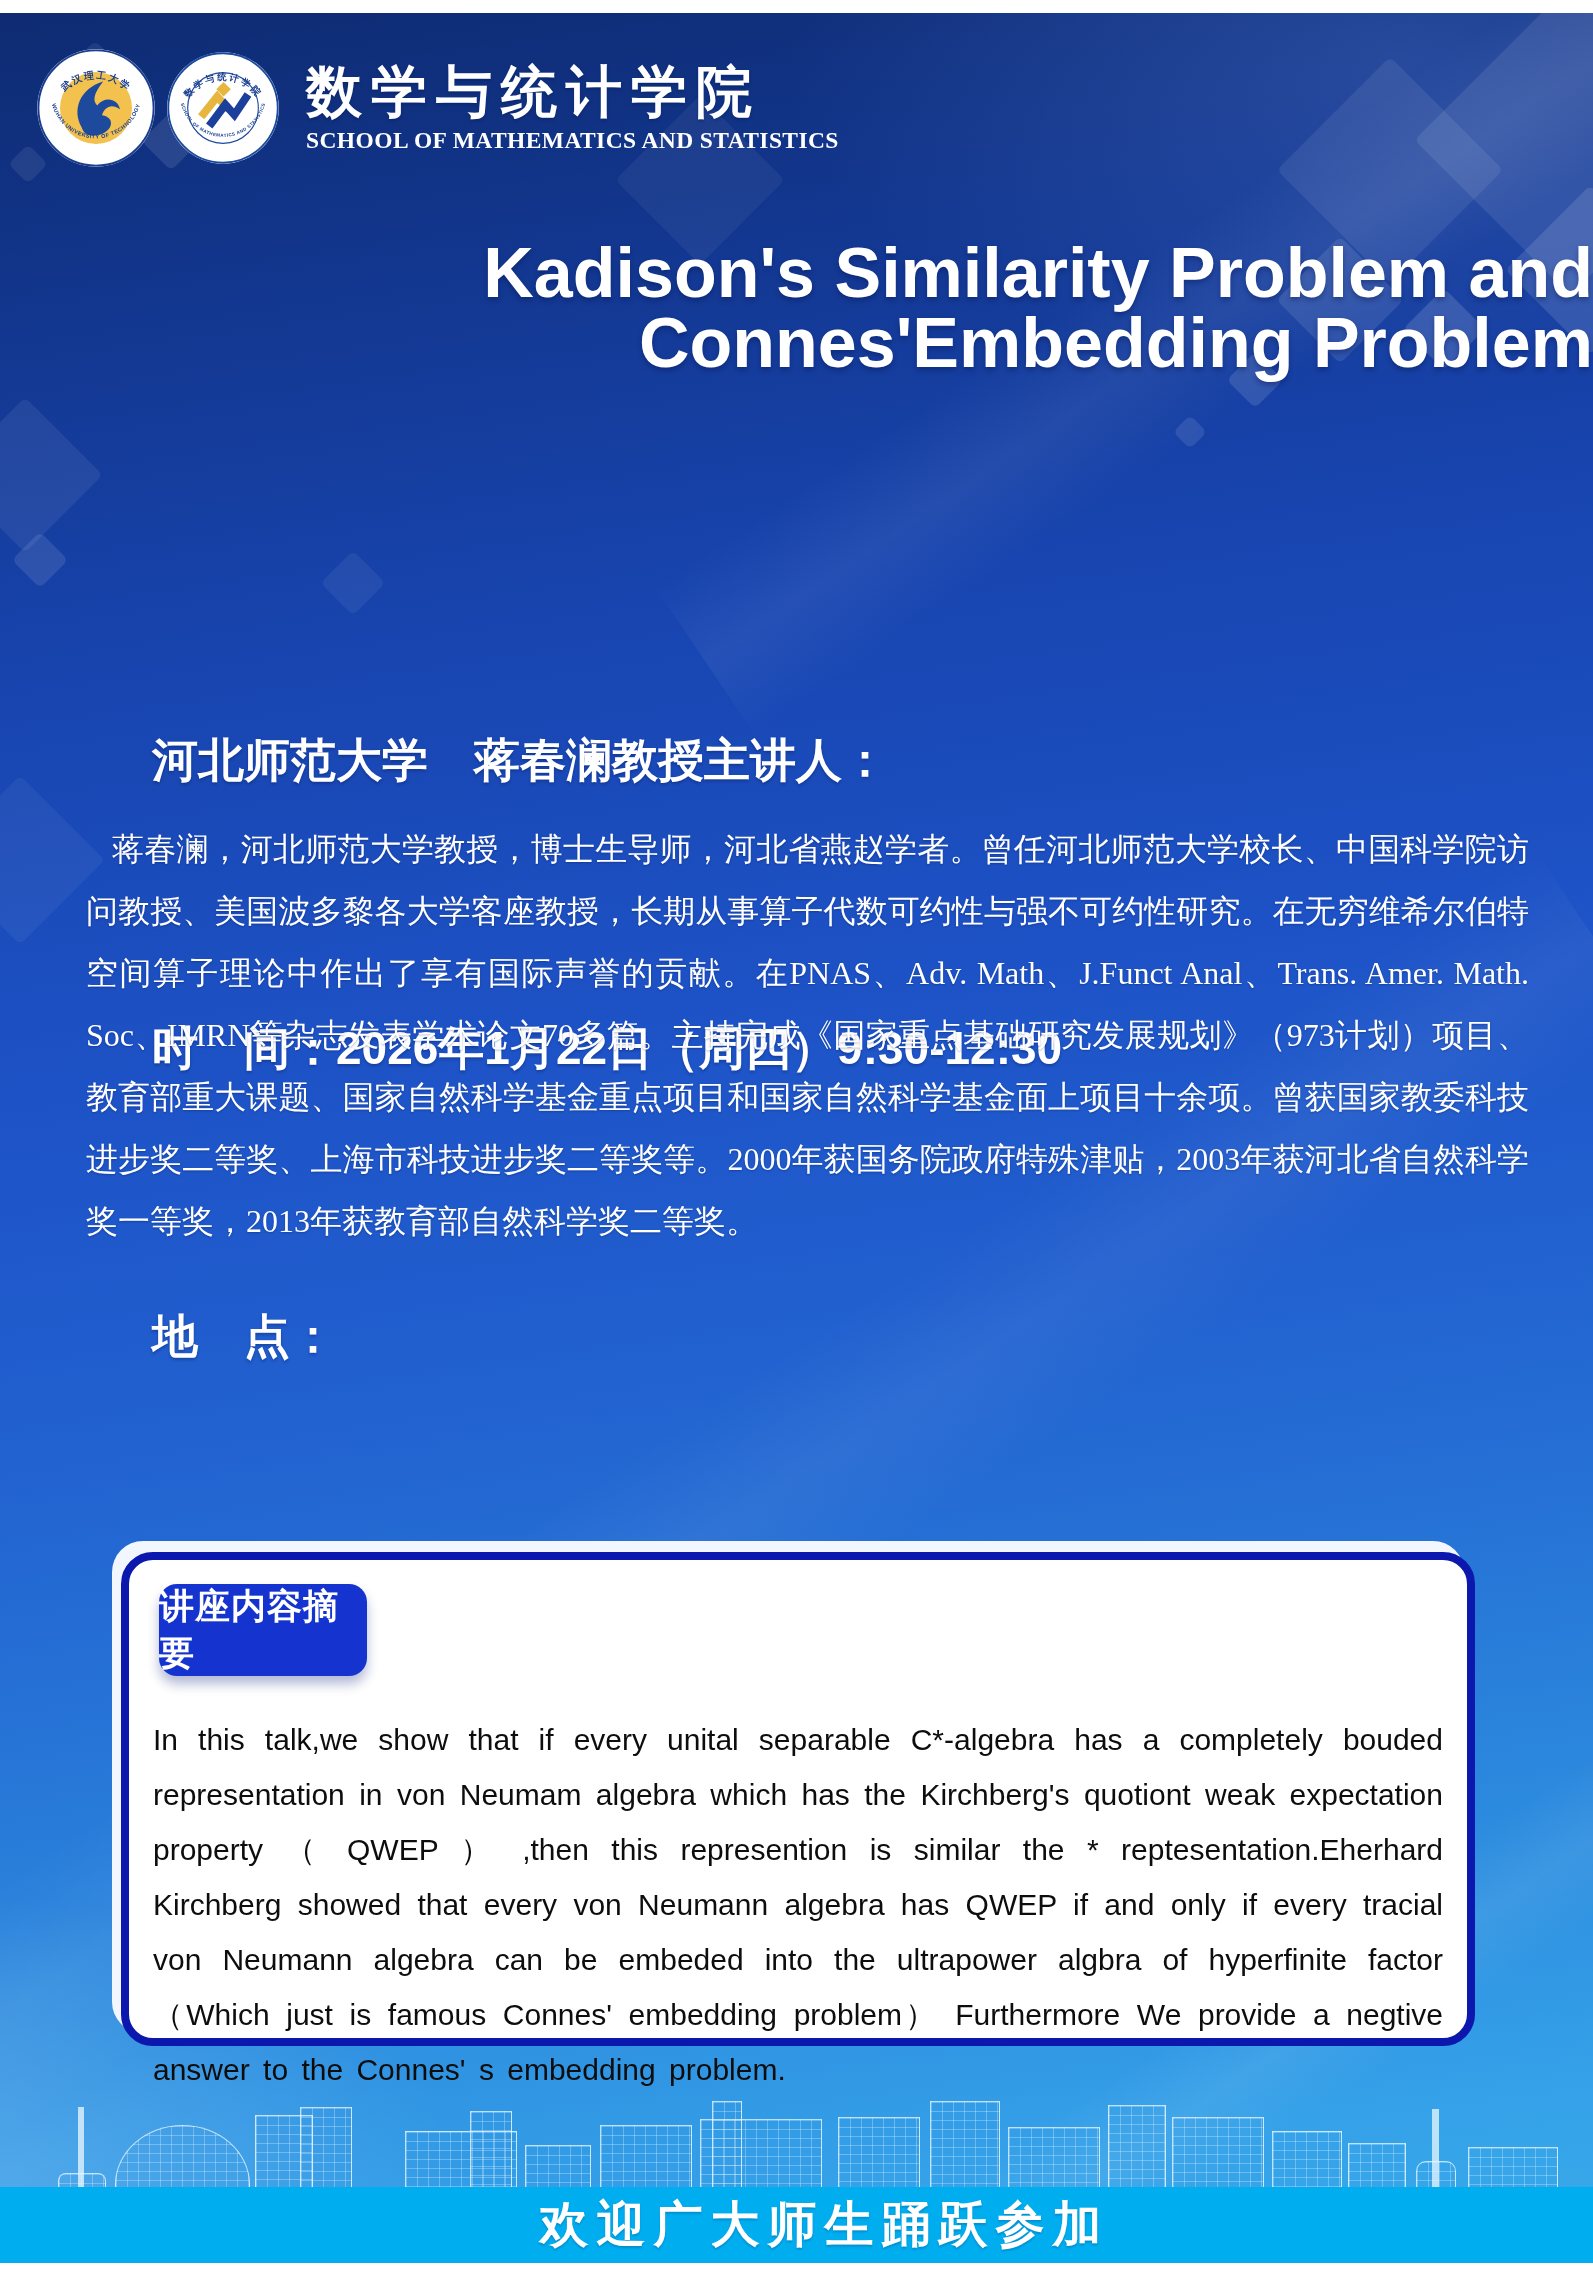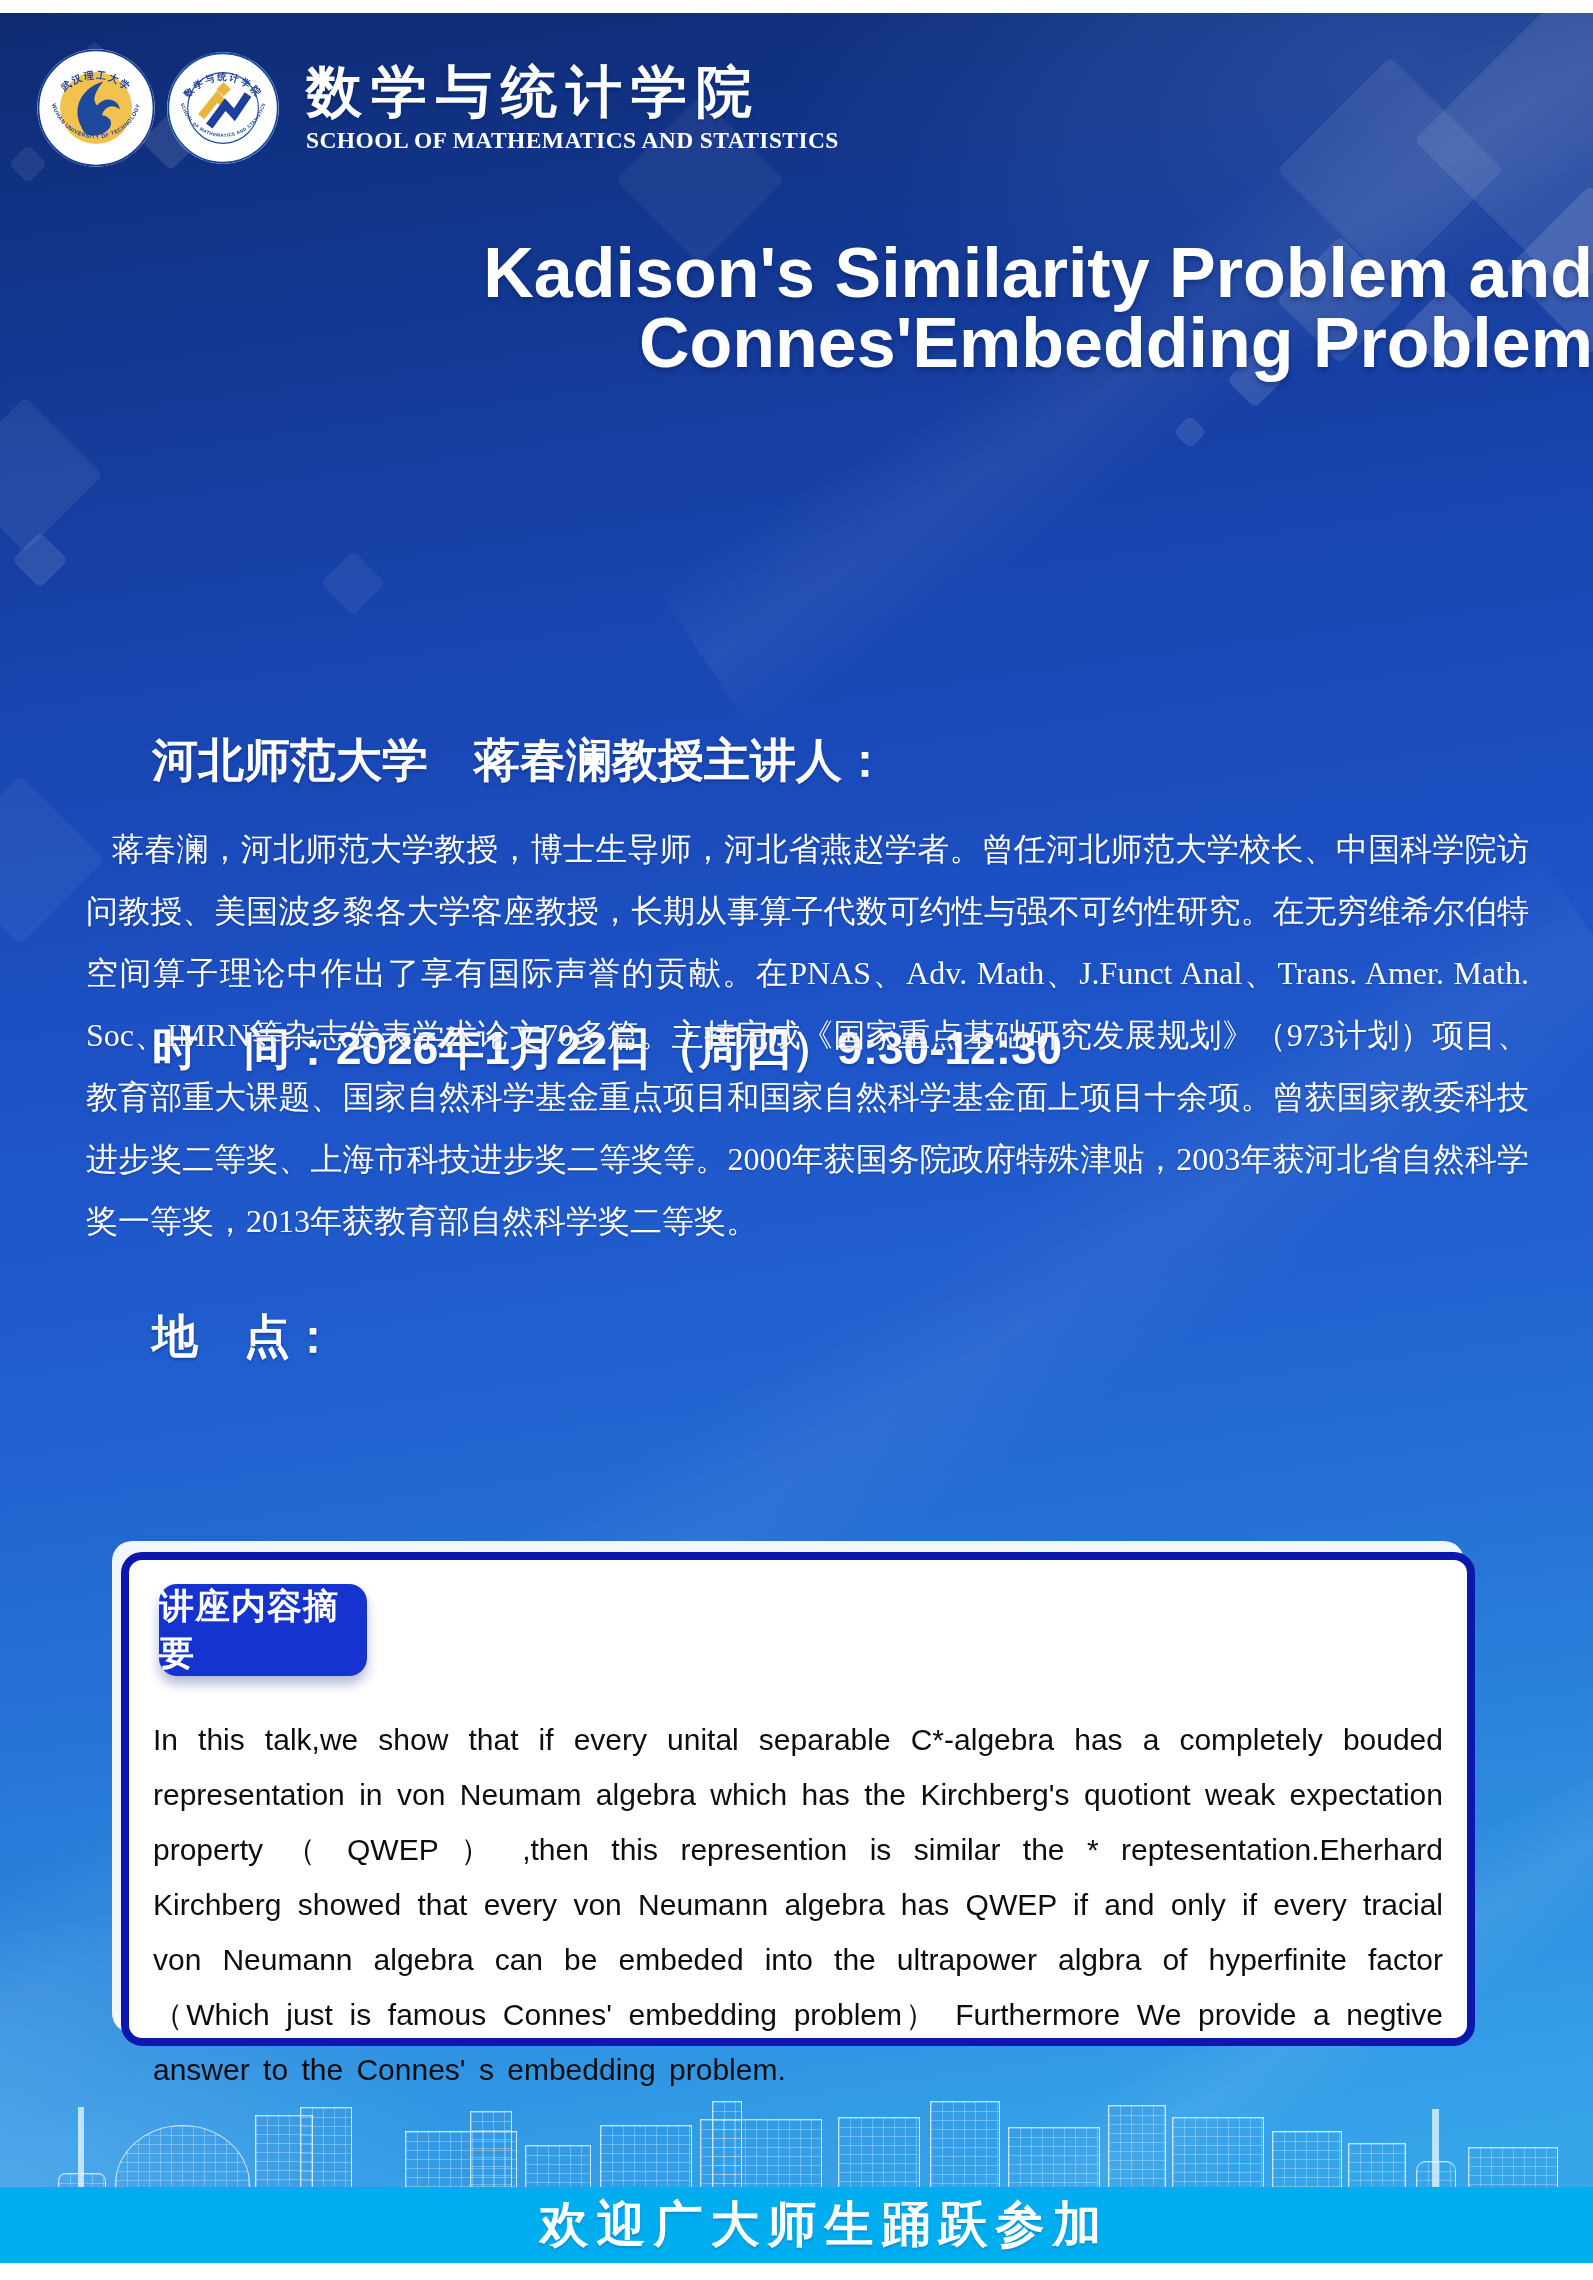--- a/index.html
+++ b/index.html
@@ -25,21 +25,21 @@
   .title{position:absolute;left:0;top:238px;width:1593px;text-align:right;color:#ffffff;z-index:3;
     font-weight:700;font-size:70px;line-height:1;text-shadow:0 3px 5px rgba(0,15,70,.35);}
   .title .t2{}
   .details{position:absolute;left:152px;top:520px;z-index:3;color:#ffffff;font-weight:700;
     font-size:46px;line-height:96px;white-space:pre;text-shadow:0 2px 3px rgba(0,15,70,.3);}
   .drow{display:flex;}
   .bio{position:absolute;left:86px;top:818px;width:1443px;z-index:3;color:#ffffff;
     font-family:"Liberation Serif","DejaVu Serif",serif;font-size:32px;line-height:62px;
     text-align:justify;text-indent:26px;margin:0;text-shadow:0 1px 2px rgba(0,15,70,.3);}
   .card{position:absolute;left:121px;top:1552px;width:1354px;height:494px;background:#ffffff;
-    border:8px solid #0c17ad;border-radius:21px;box-sizing:border-box;z-index:4;
+    border:8px solid #0c17ad;border-radius:32px;box-sizing:border-box;z-index:4;
     box-shadow:-10px -12px 0 -1px #f2f7ff;}
   .badge{position:absolute;left:30px;top:24px;width:208px;height:92px;background:#1534cf;
     border-radius:18px;color:#ffffff;font-weight:700;font-size:35px;display:flex;
     align-items:center;justify-content:center;letter-spacing:1px;
     box-shadow:0 8px 12px rgba(5,25,120,.30);}
   .abstract{position:absolute;left:24px;right:24px;top:152px;margin:0;color:#0d0d0d;
     font-size:30px;line-height:55px;text-align:justify;word-spacing:5px;}
   .skyline{position:absolute;left:0;top:2095px;width:1593px;height:92px;z-index:3;}
   .bld{position:absolute;bottom:0;box-sizing:border-box;border:1.5px solid rgba(235,248,255,.75);
     border-bottom:none;

